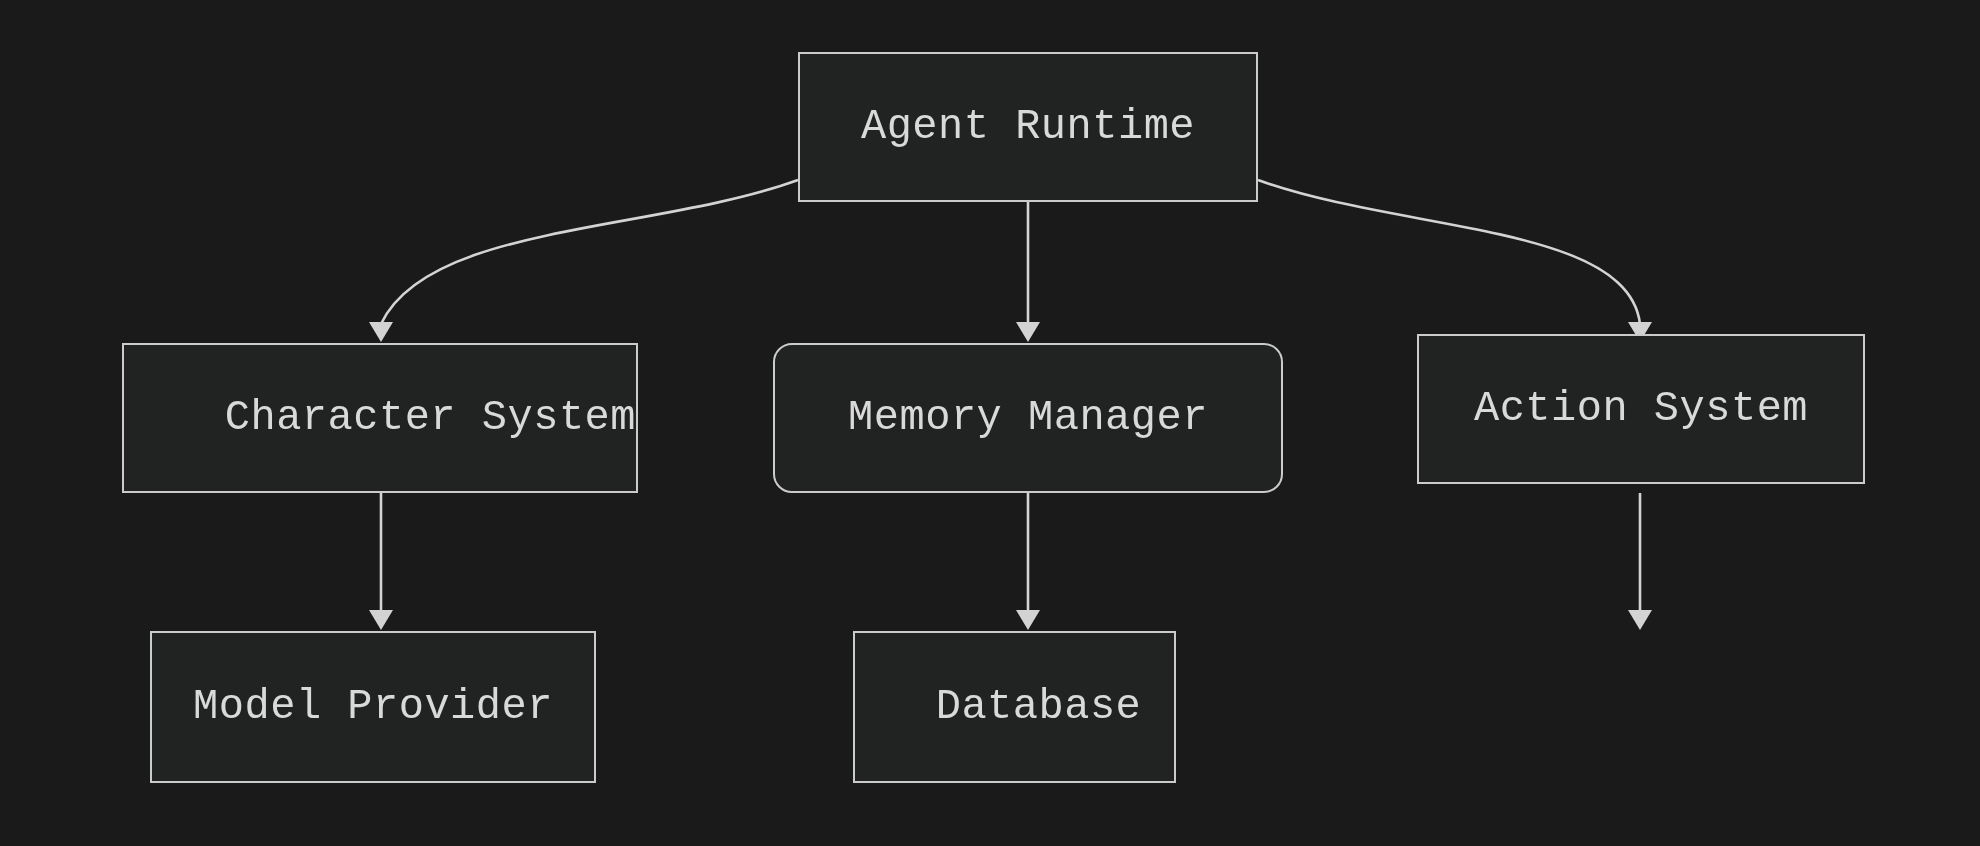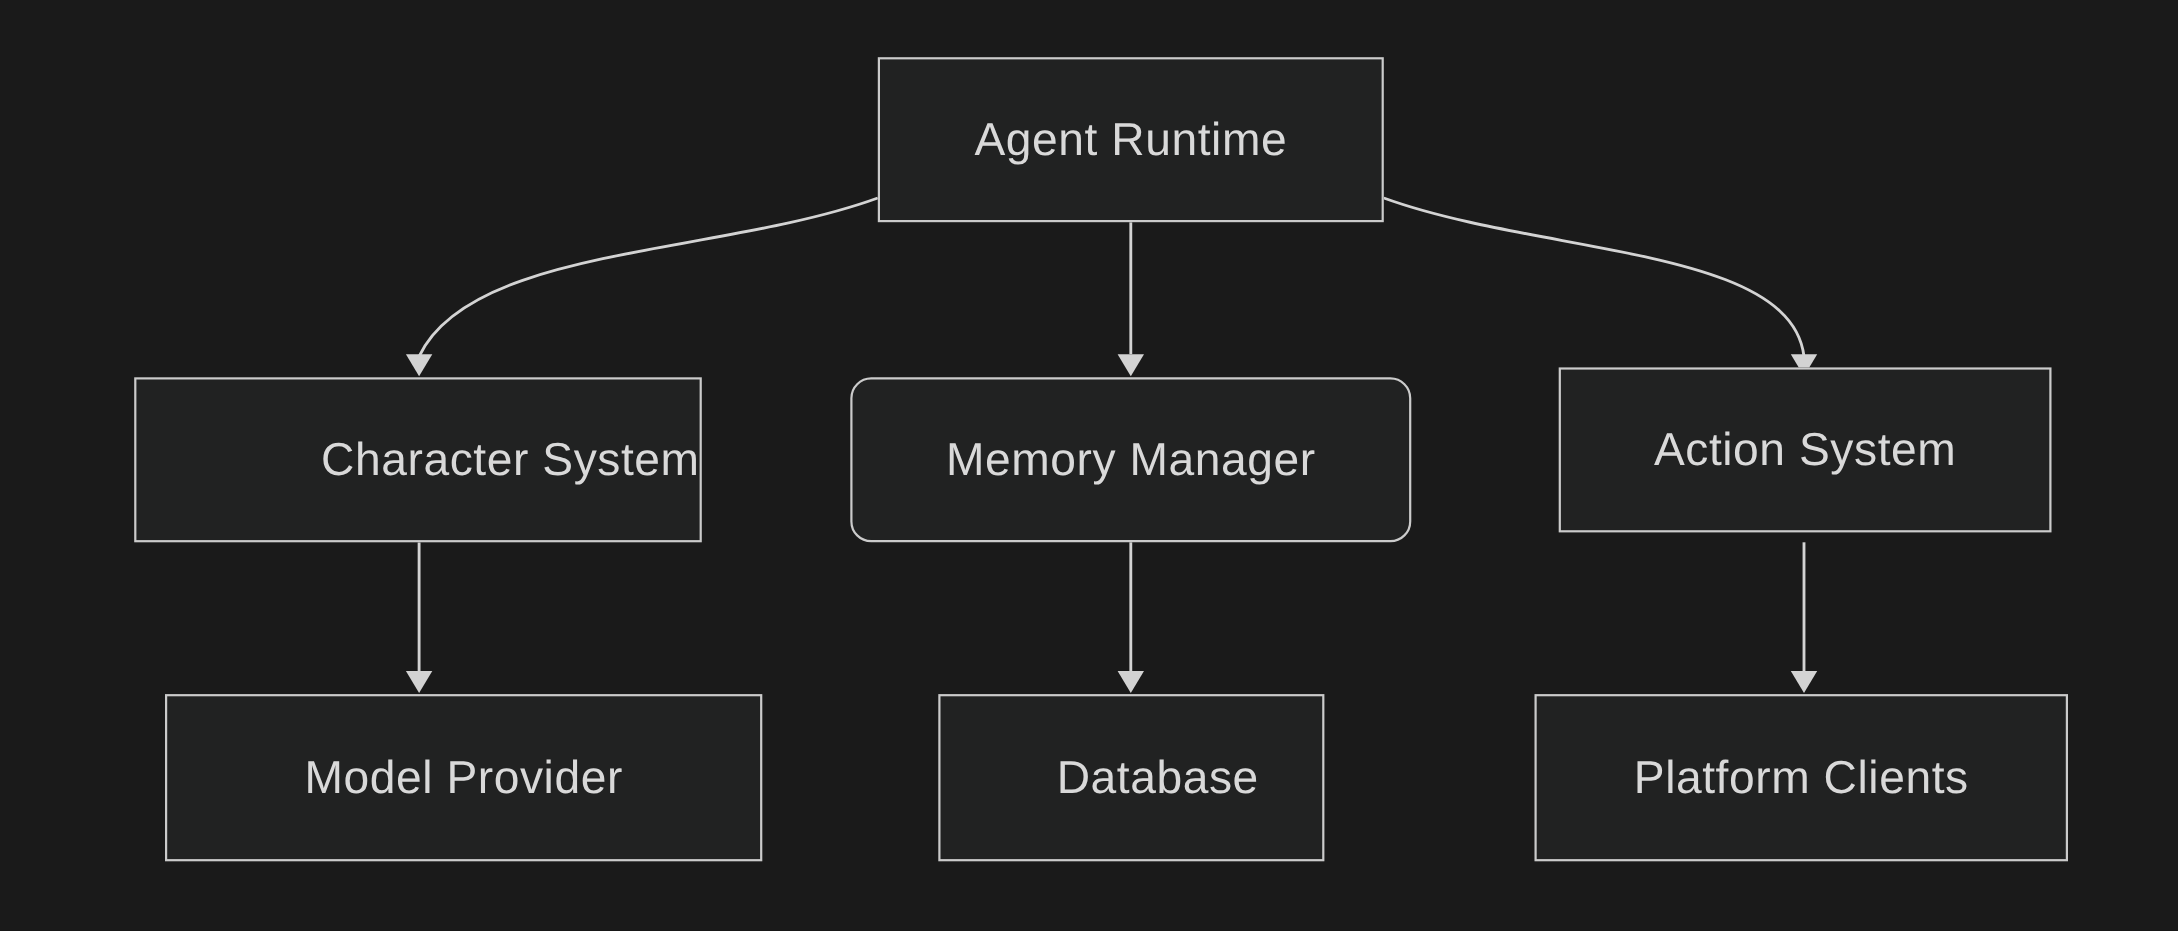--- a/index.html
+++ b/index.html
@@ -8,42 +8,42 @@
     --node-border:#cbcbcb;
     --text:#d9d9d9;
     --edge:#d3d3d3;
   }
   html,body{margin:0;padding:0;background:var(--bg);}
   .canvas{
     position:relative;
     width:1980px;height:846px;
     background:var(--bg);
     overflow:hidden;
-    font-family:Liberation Sans, sans-serif;
+    font-family:Liberation Mono, monospace;
   }
   .edges{position:absolute;left:0;top:0;width:1980px;height:846px;}
   .edge-path{fill:none;stroke:var(--edge);stroke-width:2.6px;}
   .arrowhead{fill:var(--edge);stroke:none;}
   .node{
     position:absolute;
     background:var(--node-fill);
     border:2px solid var(--node-border);
     color:var(--text);
     display:flex;align-items:center;justify-content:center;
     font-size:42px;
     letter-spacing:0.5px;
     box-sizing:border-box;
     white-space:nowrap;
   }
   .n-agent-runtime   {left:798px; top:52px;  width:460px; height:150px;}
   .n-character-system{left:122px; top:343px; width:516px; height:150px;justify-content:flex-end;}
   .n-memory-manager  {left:773px; top:343px; width:510px; height:150px;border-radius:19px;}
   .n-action-system   {left:1417px;top:334px; width:448px; height:150px;}
-  .n-model-provider  {left:150px; top:631px; width:543px; height:152px;}
-  .n-database        {left:853px; top:631px; width:351px; height:152px;padding-left:48px;}
+  .n-model-provider  {left:150px; top:631px; width:446px; height:152px;}
+  .n-database        {left:853px; top:631px; width:323px; height:152px;padding-left:48px;}
   .n-platform-clients{left:1395px;top:631px; width:485px; height:152px;}
 </style>
 </head>
 <body>
 
 <div class="canvas">
 
   <svg class="edges" viewBox="0 0 1980 846">
 
     <g>
@@ -88,17 +88,14 @@
   </div>
   <div class="node n-action-system">
     <span>Action System</span>
   </div>
   <div class="node n-model-provider">
     <span>Model Provider</span>
   </div>
   <div class="node n-database">
     <span>Database</span>
   </div>
-  <div class="node n-platform-clients">
-    <span>Platform Clients</span>
-  </div>
 
 </div>
 
 </body></html>

